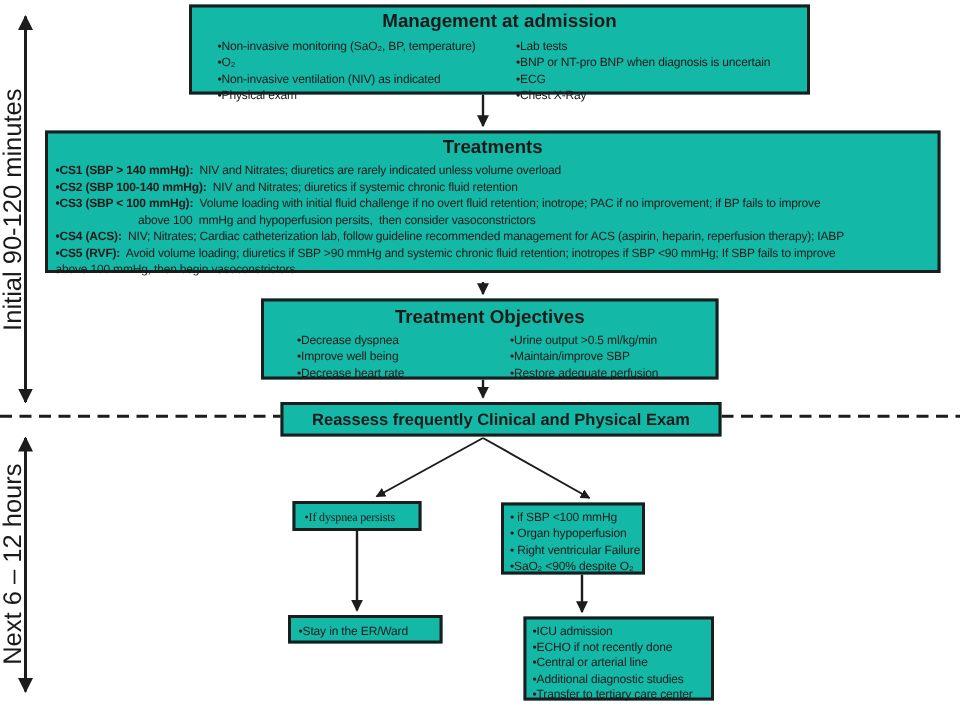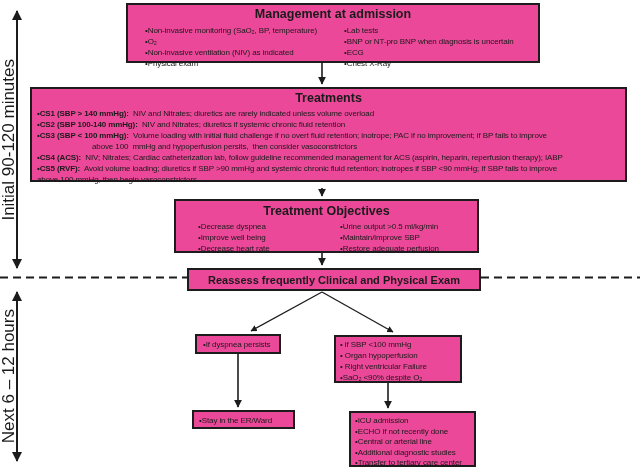--- a/index.html
+++ b/index.html
@@ -3,21 +3,21 @@
 <meta charset="utf-8">
 <style>
   html,body { margin:0; padding:0; background:#ffffff; }
   .canvas {
     position:relative; width:640px; height:469px; background:#ffffff;
     font-family:"Liberation Sans","DejaVu Sans",sans-serif; color:#1a1a1a;
     overflow:hidden;
   }
   svg.overlay { position:absolute; left:0; top:0; width:640px; height:469px; }
   .box {
-    position:absolute; background:#ec4899; border:2px solid #1c1c1c;
+    position:absolute; background:#14b8a6; border:2px solid #1c1c1c;
     box-sizing:border-box;
   }
   .box-title { font-weight:bold; font-size:12.5px; text-align:center; line-height:14px; }
   .sm { font-size:8px; line-height:11px; white-space:pre; letter-spacing:-0.1px; }
   .col { position:absolute; }
   .t-lines { position:absolute; left:5px; top:19px; }
   .t-line { font-size:8px; line-height:11px; white-space:pre; letter-spacing:-0.12px; }
   .t-line .b { font-weight:bold; }
   .t-line.indent { padding-left:55px; }
   .reassess-box { display:flex; align-items:center; justify-content:center; }
@@ -25,22 +25,22 @@
   .rail-label { position:absolute; display:flex; align-items:center; justify-content:center; }
   .rail-label .vtxt {
     writing-mode:vertical-rl; transform:rotate(180deg);
     font-size:17px; white-space:nowrap; color:#1a1a1a;
   }
   
   #mgmt  { left:126px; top:3px;   width:414px; height:60px; padding-top:2px; }
   #treat { left:30px;  top:87px;  width:597px; height:95px; padding-top:2px; }
   #obj   { left:174px; top:199px; width:305px; height:54px; padding-top:3px; }
   #reas  { left:187px; top:268px; width:294px; height:23px; }
-  #bleft { left:195px; top:334px; width:86px;  height:20px; padding:3px 0 0 6px; }
-  #bright{ left:334px; top:335px; width:128px; height:48px; padding:2px 0 0 4px; }
+  #bleft { left:195px; top:334px; width:86px;  height:20px; padding:3px 0 0 6px;font-family:Liberation Serif, serif; }
+  #bright{ left:334px; top:335px; width:96px; height:48px; padding:2px 0 0 4px; }
   #stay  { left:192px; top:410px; width:103px;  height:19px; padding:3px 0 0 5px; }
   #icu   { left:349px; top:411px; width:127px; height:56px; padding:3px 0 0 4px; }
   #icu .sm { line-height:10.5px; }
   #phase1 { left:0; top:8px;   width:17px; height:264px; }
   #phase2 { left:0; top:289px; width:17px; height:175px; }
 </style>
 </head>
 <body>
 
 <div class="canvas">

